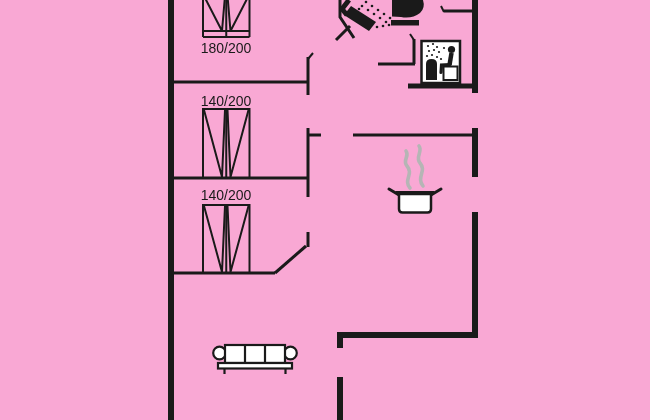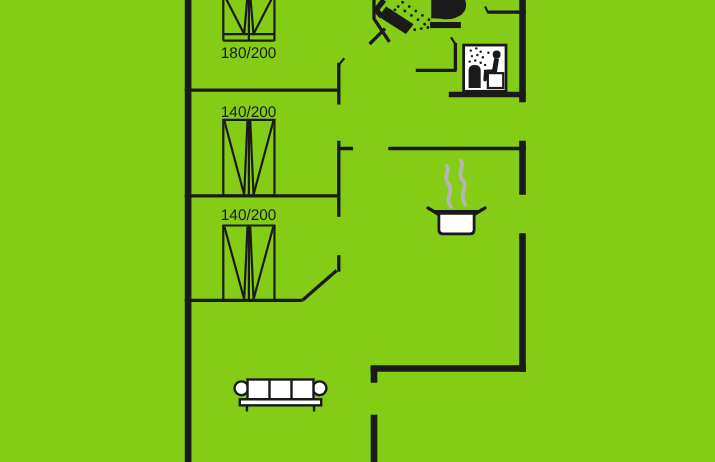--- a/index.html
+++ b/index.html
@@ -1,19 +1,19 @@
 <!DOCTYPE html>
 <html><head>
 <meta charset="utf-8">
 <style>
   html,body{margin:0;padding:0;background:#ffffff;}
   #stage{
     position:relative;
     width:650px;height:420px;
-    background:#84cc16;
+    background:#f9a8d4;
     overflow:hidden;
     font-family:"Liberation Sans", sans-serif;
   }
   svg{display:block;}
   .wall{stroke:#1a1a1a;fill:none;}
   .thin{stroke:#1a1a1a;fill:none;}
   .blackfill{fill:#1a1a1a;stroke:none;}
   .whitebox{fill:#ffffff;stroke:#1a1a1a;}
   .steam{stroke:#b5b5b5;fill:none;stroke-linecap:round;}
   text.bedlabel{

